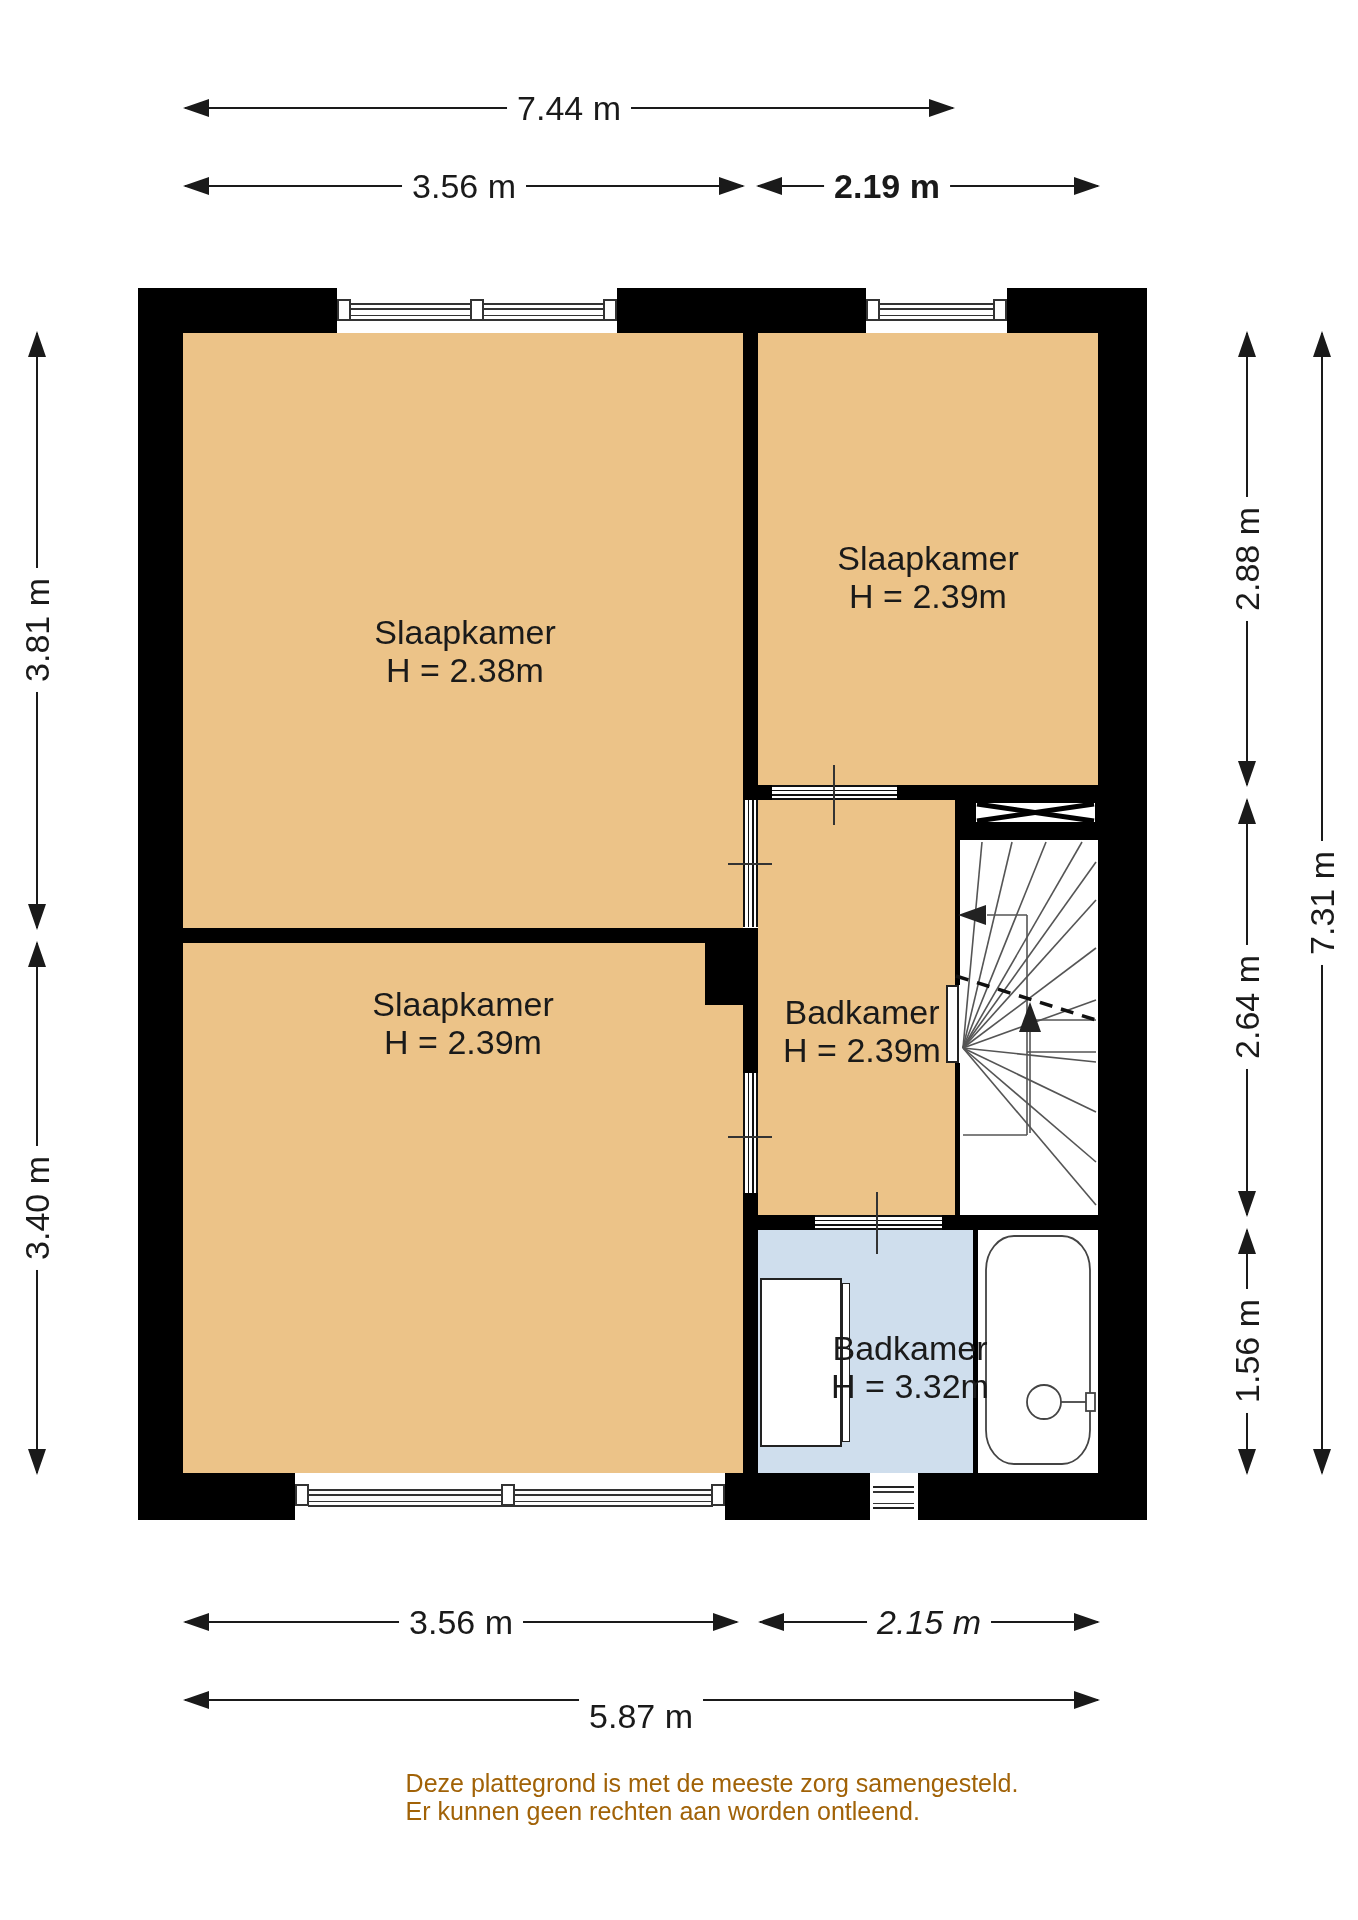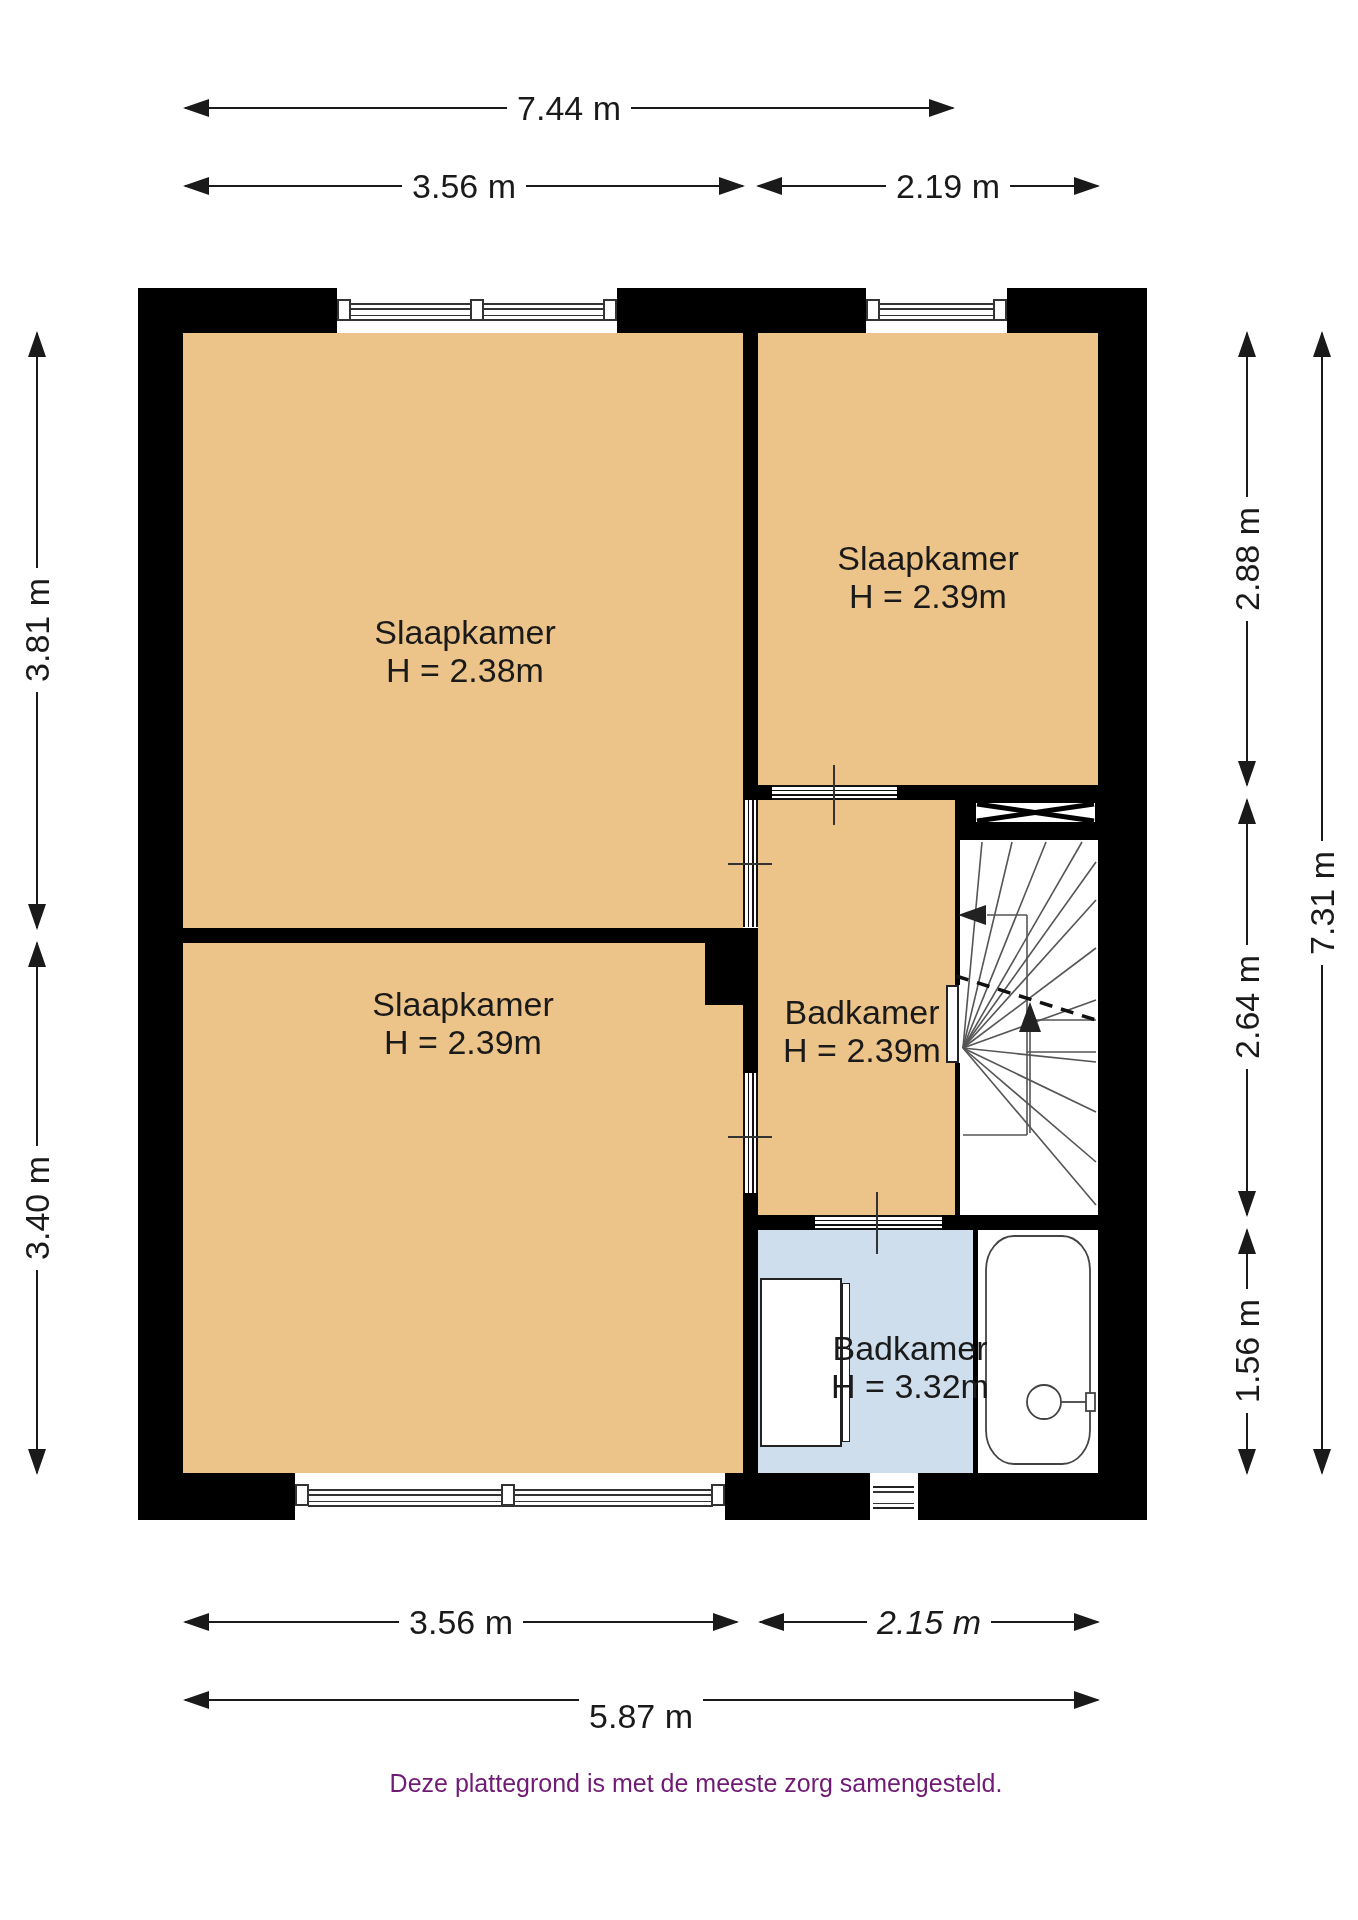--- a/index.html
+++ b/index.html
@@ -40,22 +40,22 @@
   .dim-v{position:absolute;width:2px;background:#1a1a1a;}
   .dim-v::before{content:"";position:absolute;top:-2px;left:-8px;width:0;height:0;
     border-left:9px solid transparent;border-right:9px solid transparent;border-bottom:26px solid #1a1a1a;}
   .dim-v::after{content:"";position:absolute;bottom:-2px;left:-8px;width:0;height:0;
     border-left:9px solid transparent;border-right:9px solid transparent;border-top:26px solid #1a1a1a;}
   .dim-label{position:absolute;transform:translate(-50%,-50%);background:#fff;padding:0 10px;
     font-size:34px;white-space:nowrap;color:#1a1a1a;}
   .dim-label.rot{transform:translate(-50%,-50%) rotate(-90deg);}
   .room-label{position:absolute;transform:translate(-50%,-50%);text-align:center;
     font-size:34px;line-height:38px;color:#1a1a1a;white-space:nowrap;}
-  .disclaimer{position:absolute;left:696px;transform:translateX(-50%);text-align:left;
-    font-size:25px;line-height:28px;color:#701a75;white-space:nowrap;}
+  .disclaimer{position:absolute;left:712px;transform:translateX(-50%);text-align:left;
+    font-size:25px;line-height:28px;color:#a16207;white-space:nowrap;}
   svg{position:absolute;left:0;top:0;}
 </style>
 </head>
 <body>
 
 <div id="canvas">
 
   <div class="floor" style="left:183px;top:333px;width:560px;height:595px;"></div>
   <div class="floor" style="left:758px;top:333px;width:340px;height:452px;"></div>
   <div class="floor" style="left:183px;top:943px;width:560px;height:530px;"></div>
@@ -185,21 +185,21 @@
   <div class="room-label" style="left:910px;top:1367px;">
     <div>Badkamer</div>
     <div>H = 3.32m</div>
   </div>
 
   <div class="dim-h" style="left:185px;top:107px;width:768px;"></div>
   <div class="dim-label" style="left:569px;top:108px;">7.44 m</div>
   <div class="dim-h" style="left:185px;top:185px;width:558px;"></div>
   <div class="dim-label" style="left:464px;top:186px;">3.56 m</div>
   <div class="dim-h" style="left:758px;top:185px;width:340px;"></div>
-  <div class="dim-label" style="left:948px;top:186px;">2.19 m</div>
+  <div class="dim-label" style="left:887px;top:186px;font-weight:bold;">2.19 m</div>
 
   <div class="dim-v" style="left:36px;top:333px;height:595px;"></div>
   <div class="dim-label rot" style="left:37px;top:630px;">3.81 m</div>
   <div class="dim-v" style="left:36px;top:943px;height:530px;"></div>
   <div class="dim-label rot" style="left:37px;top:1208px;">3.40 m</div>
 
   <div class="dim-v" style="left:1246px;top:333px;height:452px;"></div>
   <div class="dim-label rot" style="left:1247px;top:559px;">2.88 m</div>
   <div class="dim-v" style="left:1246px;top:800px;height:415px;"></div>
   <div class="dim-label rot" style="left:1247px;top:1007px;">2.64 m</div>
@@ -210,15 +210,16 @@
 
   <div class="dim-h" style="left:185px;top:1621px;width:552px;"></div>
   <div class="dim-label" style="left:461px;top:1622px;">3.56 m</div>
   <div class="dim-h" style="left:760px;top:1621px;width:338px;"></div>
   <div class="dim-label" style="left:929px;top:1622px;font-style:italic;">2.15 m</div>
   <div class="dim-h" style="left:185px;top:1699px;width:913px;"></div>
   <div class="dim-label" style="left:641px;top:1700px;margin-top:16px;">5.87 m</div>
 
   <div class="disclaimer" style="top:1769px;">
     <div>Deze plattegrond is met de meeste zorg samengesteld.</div>
+    <div>Er kunnen geen rechten aan worden ontleend.</div>
   </div>
 
 </div>
 
 </body></html>

